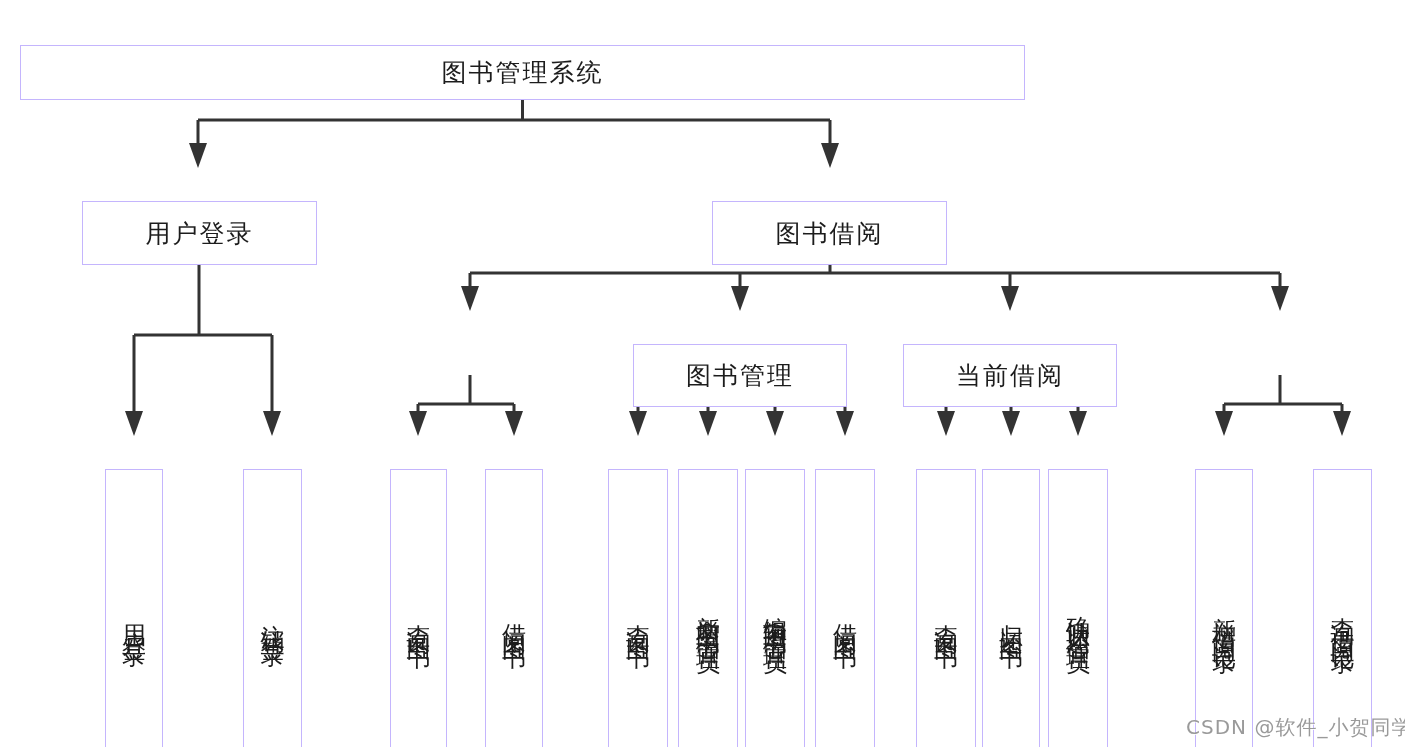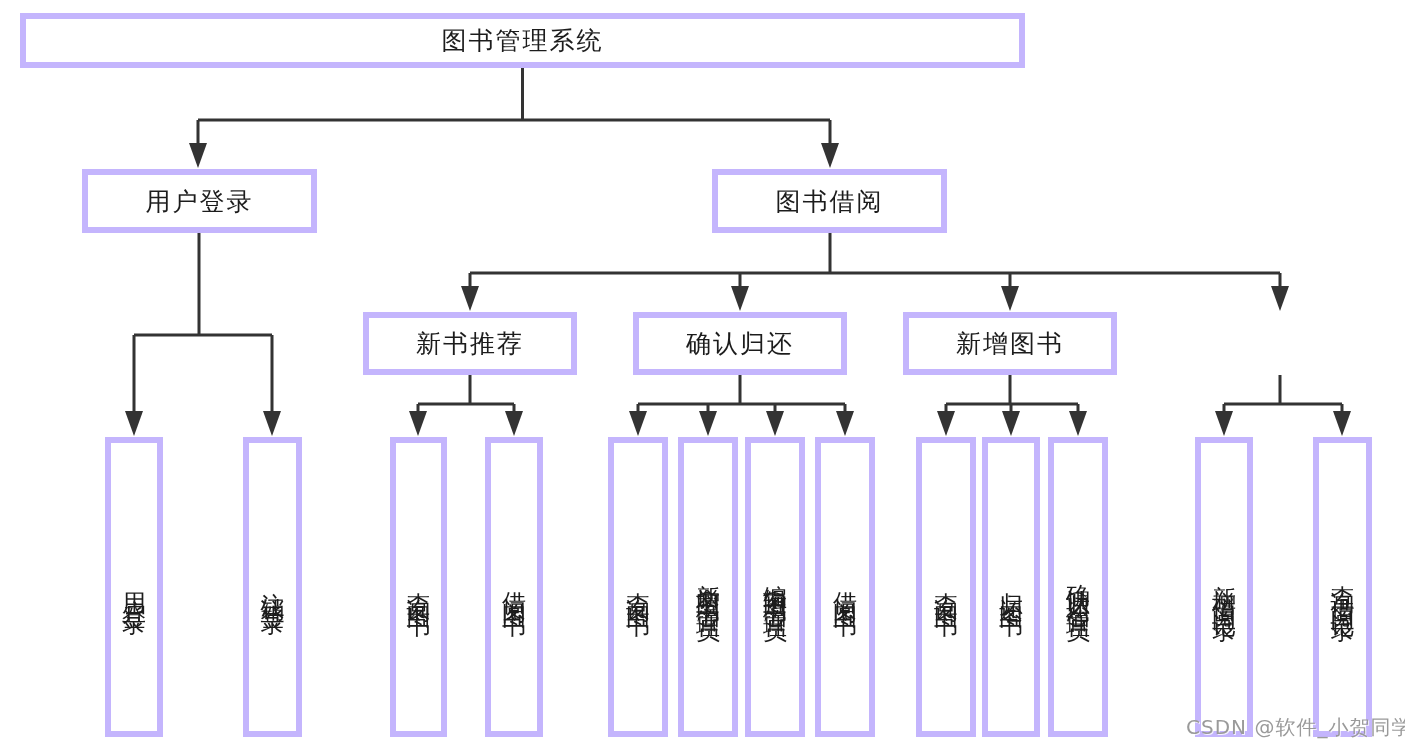--- a/index.html
+++ b/index.html
@@ -2,22 +2,22 @@
 <html><head>
 <meta charset="utf-8">
 <style>
   html,body{margin:0;padding:0;background:#ffffff;}
   .stage{
     position:relative;width:1405px;height:747px;background:#ffffff;overflow:hidden;
     font-family:"DejaVu Sans","Liberation Sans",sans-serif;color:#1c1c1c;
   }
   .wires{position:absolute;left:0;top:0;z-index:1;}
   .node{
-    position:absolute;box-sizing:border-box;background:#ffffff;border:6px solid #c4b5fd;
-    display:flex;align-items:center;justify-content:center;z-index:2;
+    position:absolute;box-sizing:border-box;background:#ffffff;border:1px solid #c4b5fd;
+    display:flex;align-items:center;justify-content:center;z-index:2;margin-top:32px;
   }
   .hnode{font-size:25px;letter-spacing:2px;white-space:nowrap;}
   .vnode{z-index:2;}
   .vnode .vtext{
     writing-mode:vertical-rl;text-orientation:mixed;
     font-size:24px;letter-spacing:7px;line-height:1;white-space:nowrap;
   }
   .watermark{
     position:absolute;left:1186px;top:714px;z-index:3;
     font-size:20px;color:#9a9a9a;letter-spacing:1px;white-space:nowrap;
@@ -73,28 +73,25 @@
     <span>图书管理系统</span>
   </div>
 
   <div class="node hnode" style="left:82px;top:169px;width:235px;height:64px;">
     <span>用户登录</span>
   </div>
   <div class="node hnode" style="left:712px;top:169px;width:235px;height:64px;">
     <span>图书借阅</span>
   </div>
 
-  <div class="node hnode" style="left:363px;top:312px;width:214px;height:63px;">
-    <span>新书推荐</span>
-  </div>
   <div class="node hnode" style="left:633px;top:312px;width:214px;height:63px;">
-    <span>确认归还</span>
+    <span>图书管理</span>
   </div>
   <div class="node hnode" style="left:903px;top:312px;width:214px;height:63px;">
-    <span>新增图书</span>
+    <span>当前借阅</span>
   </div>
 
   <div class="node vnode" style="left:105px;top:437px;width:58px;height:300px;">
     <span class="vtext">用户登录</span>
   </div>
   <div class="node vnode" style="left:243px;top:437px;width:59px;height:300px;">
     <span class="vtext">注销登录</span>
   </div>
 
   <div class="node vnode" style="left:390px;top:437px;width:57px;height:300px;">

